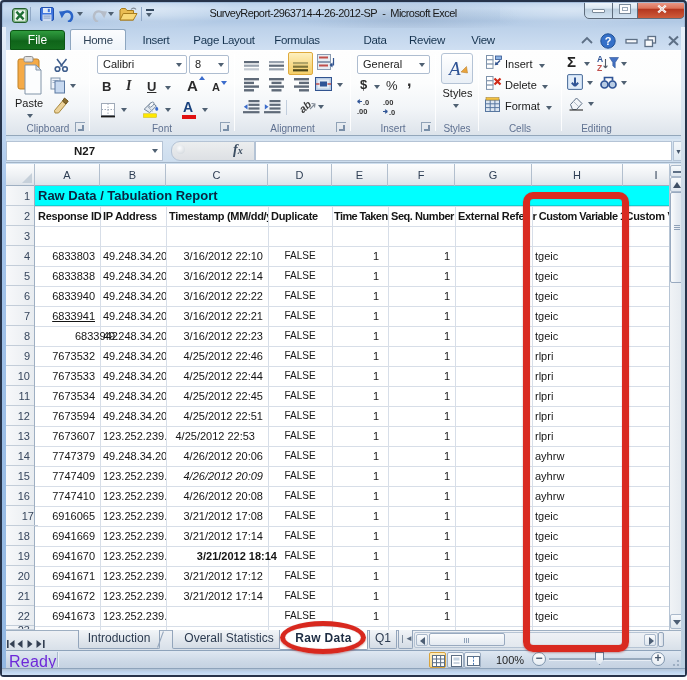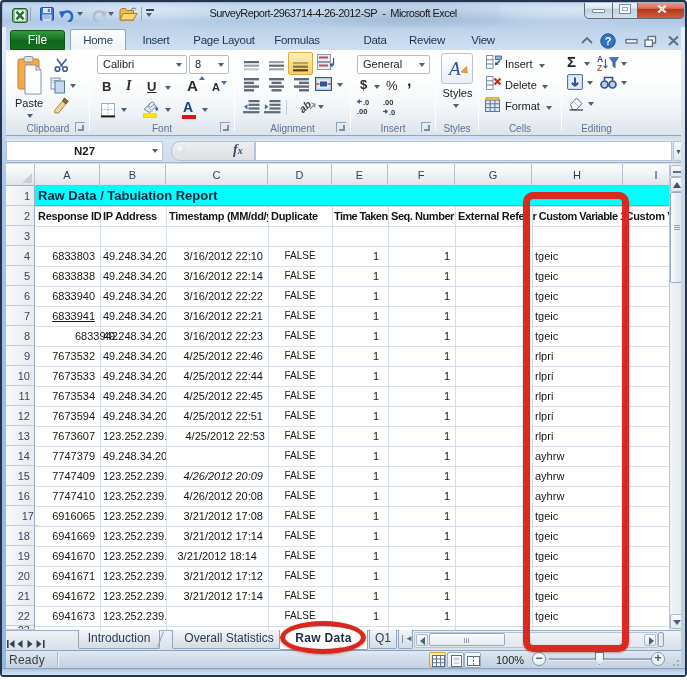--- a/index.html
+++ b/index.html
@@ -458,27 +458,28 @@
 <div class="cell " style="position:absolute;left:532px;top:386px;width:91px;">rlpri</div>
 <div class="cell num" style="position:absolute;left:35px;top:406px;width:65px;">7673594</div>
 <div class="cell clip" style="position:absolute;left:100px;top:406px;width:66px;">49.248.34.202</div>
 <div class="cell num" style="position:absolute;left:166px;top:406px;width:102px;">4/25/2012 22:51</div>
 <div class="cell ctr" style="position:absolute;left:268px;top:406px;width:64px;">FALSE</div>
 <div class="cell num" style="position:absolute;left:332px;top:406px;width:56px;padding-right:9px">1</div>
 <div class="cell num" style="position:absolute;left:388px;top:406px;width:67px;">1</div>
 <div class="cell " style="position:absolute;left:532px;top:406px;width:91px;">rlpri</div>
 <div class="cell num" style="position:absolute;left:35px;top:426px;width:65px;">7673607</div>
 <div class="cell clip" style="position:absolute;left:100px;top:426px;width:66px;">123.252.239.35</div>
-<div class="cell num" style="position:absolute;left:168px;top:426px;width:102px;text-align:right;">4/25/2012 22:53</div>
+<div class="cell num" style="position:absolute;left:158px;top:426px;width:102px;text-align:right;">4/25/2012 22:53</div>
 <div class="cell ctr" style="position:absolute;left:268px;top:426px;width:64px;">FALSE</div>
 <div class="cell num" style="position:absolute;left:332px;top:426px;width:56px;padding-right:9px">1</div>
 <div class="cell num" style="position:absolute;left:388px;top:426px;width:67px;">1</div>
 <div class="cell " style="position:absolute;left:532px;top:426px;width:91px;">rlpri</div>
 <div class="cell num" style="position:absolute;left:35px;top:446px;width:65px;">7747379</div>
 <div class="cell clip" style="position:absolute;left:100px;top:446px;width:66px;">49.248.34.202</div>
+<div class="cell num" style="position:absolute;left:166px;top:446px;width:102px;">4/26/2012 20:06</div>
 <div class="cell ctr" style="position:absolute;left:268px;top:446px;width:64px;">FALSE</div>
 <div class="cell num" style="position:absolute;left:332px;top:446px;width:56px;padding-right:9px">1</div>
 <div class="cell num" style="position:absolute;left:388px;top:446px;width:67px;">1</div>
 <div class="cell " style="position:absolute;left:532px;top:446px;width:91px;">ayhrw</div>
 <div class="cell num" style="position:absolute;left:35px;top:466px;width:65px;">7747409</div>
 <div class="cell clip" style="position:absolute;left:100px;top:466px;width:66px;">123.252.239.35</div>
 <div class="cell num" style="position:absolute;left:166px;top:466px;width:102px;font-style:italic;">4/26/2012 20:09</div>
 <div class="cell ctr" style="position:absolute;left:268px;top:466px;width:64px;">FALSE</div>
 <div class="cell num" style="position:absolute;left:332px;top:466px;width:56px;padding-right:9px">1</div>
 <div class="cell num" style="position:absolute;left:388px;top:466px;width:67px;">1</div>
@@ -499,21 +500,21 @@
 <div class="cell " style="position:absolute;left:532px;top:506px;width:91px;">tgeic</div>
 <div class="cell num" style="position:absolute;left:35px;top:526px;width:65px;">6941669</div>
 <div class="cell clip" style="position:absolute;left:100px;top:526px;width:66px;">123.252.239.35</div>
 <div class="cell num" style="position:absolute;left:166px;top:526px;width:102px;">3/21/2012 17:14</div>
 <div class="cell ctr" style="position:absolute;left:268px;top:526px;width:64px;">FALSE</div>
 <div class="cell num" style="position:absolute;left:332px;top:526px;width:56px;padding-right:9px">1</div>
 <div class="cell num" style="position:absolute;left:388px;top:526px;width:67px;">1</div>
 <div class="cell " style="position:absolute;left:532px;top:526px;width:91px;">tgeic</div>
 <div class="cell num" style="position:absolute;left:35px;top:546px;width:65px;">6941670</div>
 <div class="cell clip" style="position:absolute;left:100px;top:546px;width:66px;">123.252.239.35</div>
-<div class="cell num" style="position:absolute;left:160px;top:546px;width:102px;">3/21/2012 18:14</div>
+<div class="cell num" style="position:absolute;left:180px;top:546px;width:102px;font-weight:bold;">3/21/2012 18:14</div>
 <div class="cell ctr" style="position:absolute;left:268px;top:546px;width:64px;">FALSE</div>
 <div class="cell num" style="position:absolute;left:332px;top:546px;width:56px;padding-right:9px">1</div>
 <div class="cell num" style="position:absolute;left:388px;top:546px;width:67px;">1</div>
 <div class="cell " style="position:absolute;left:532px;top:546px;width:91px;">tgeic</div>
 <div class="cell num" style="position:absolute;left:35px;top:566px;width:65px;">6941671</div>
 <div class="cell clip" style="position:absolute;left:100px;top:566px;width:66px;">123.252.239.35</div>
 <div class="cell num" style="position:absolute;left:166px;top:566px;width:102px;">3/21/2012 17:12</div>
 <div class="cell ctr" style="position:absolute;left:268px;top:566px;width:64px;">FALSE</div>
 <div class="cell num" style="position:absolute;left:332px;top:566px;width:56px;padding-right:9px">1</div>
 <div class="cell num" style="position:absolute;left:388px;top:566px;width:67px;">1</div>
@@ -567,21 +568,21 @@
       <div style="position:absolute;left:3px;top:2px;width:0;height:0;border-top:4px solid transparent;border-bottom:4px solid transparent;border-right:5px solid #4d5f75"></div>
     </div>
 <div class="" style="position:absolute;left:429px;top:633px;width:76px;height:13px;background:linear-gradient(#fbfcfd,#e4eaf1);border:1px solid #98a9bf;border-radius:2px">
       <div style="position:absolute;left:34px;top:4px;width:1px;height:5px;background:#8fa1b8;box-shadow:2px 0 0 #8fa1b8,4px 0 0 #8fa1b8"></div>
     </div>
 <div class="sbbtn" style="position:absolute;left:644px;top:634px;width:12px;height:12px">
       <div style="position:absolute;left:4px;top:2px;width:0;height:0;border-top:4px solid transparent;border-bottom:4px solid transparent;border-left:5px solid #4d5f75"></div>
     </div>
 <div class="" style="position:absolute;left:658px;top:632px;width:6px;height:15px;background:linear-gradient(90deg,#f4f6f9,#d8dfe8);border:1px solid #93a5bb;border-radius:2px"></div>
 <div class="" style="position:absolute;left:2px;top:650px;width:683px;height:19px;background:linear-gradient(#dfe8f2,#ccd8e6 60%,#c4d1e1);border-top:1px solid #8ea3bb"></div>
-<div class="" style="position:absolute;left:9px;top:653px;font-size:12px;letter-spacing:0.25px;color:#404040">Ready</div>
+<div class="" style="position:absolute;left:9px;top:653px;font-size:16px;letter-spacing:0.25px;color:#6d28d9">Ready</div>
 <div class="" style="position:absolute;left:57px;top:652px;width:1px;height:15px;background:#a9bace;box-shadow:1px 0 0 #eaf0f6"></div>
 <div style="position:absolute;left:429px;top:652px;width:17px;height:16px;border:1px solid #d9a33c;border-radius:2px;background:linear-gradient(#fcecc0,#f8d886)">
 <svg width="13" height="12" style="position:absolute;left:1.5px;top:1.5px">
         <rect x="0.5" y="0.5" width="12" height="11" fill="#fff" stroke="#5d6f85"></rect>
         <line x1="0.5" y1="4" x2="12.5" y2="4" stroke="#5d6f85"></line>
         <line x1="0.5" y1="7.7" x2="12.5" y2="7.7" stroke="#5d6f85"></line>
         <line x1="4.5" y1="0.5" x2="4.5" y2="11.5" stroke="#5d6f85"></line>
         <line x1="8.6" y1="0.5" x2="8.6" y2="11.5" stroke="#5d6f85"></line>
       </svg>
     </div>

